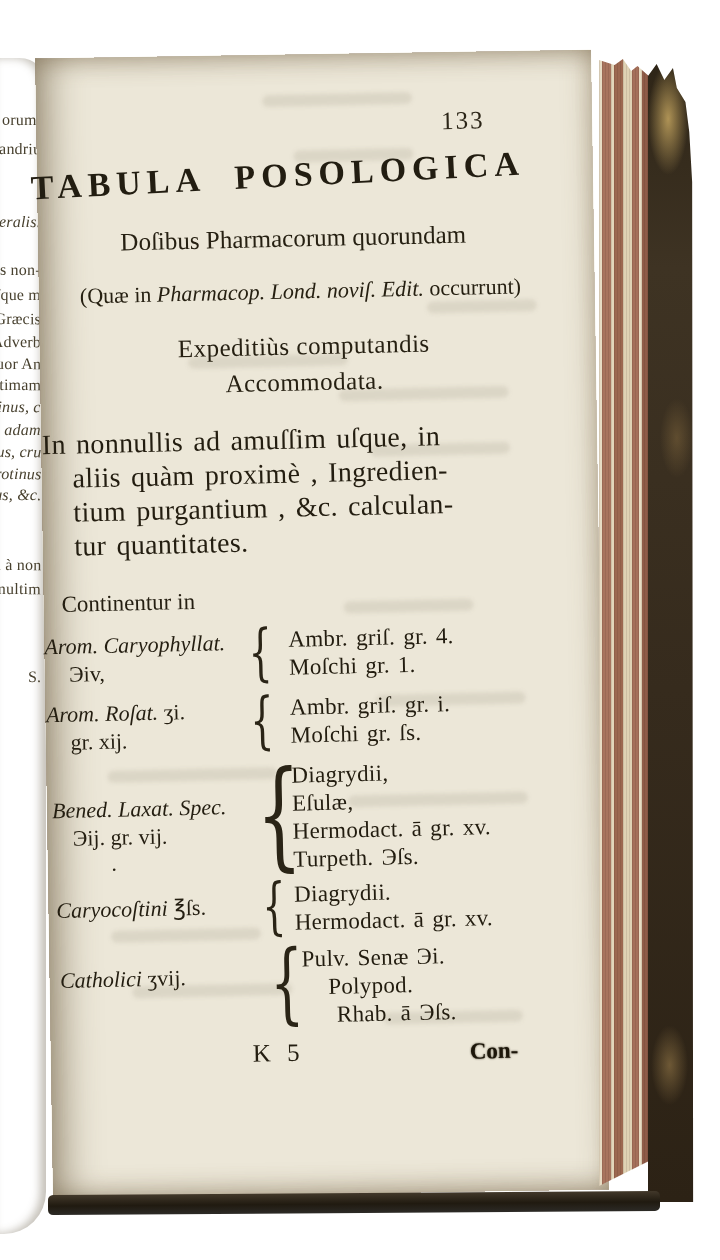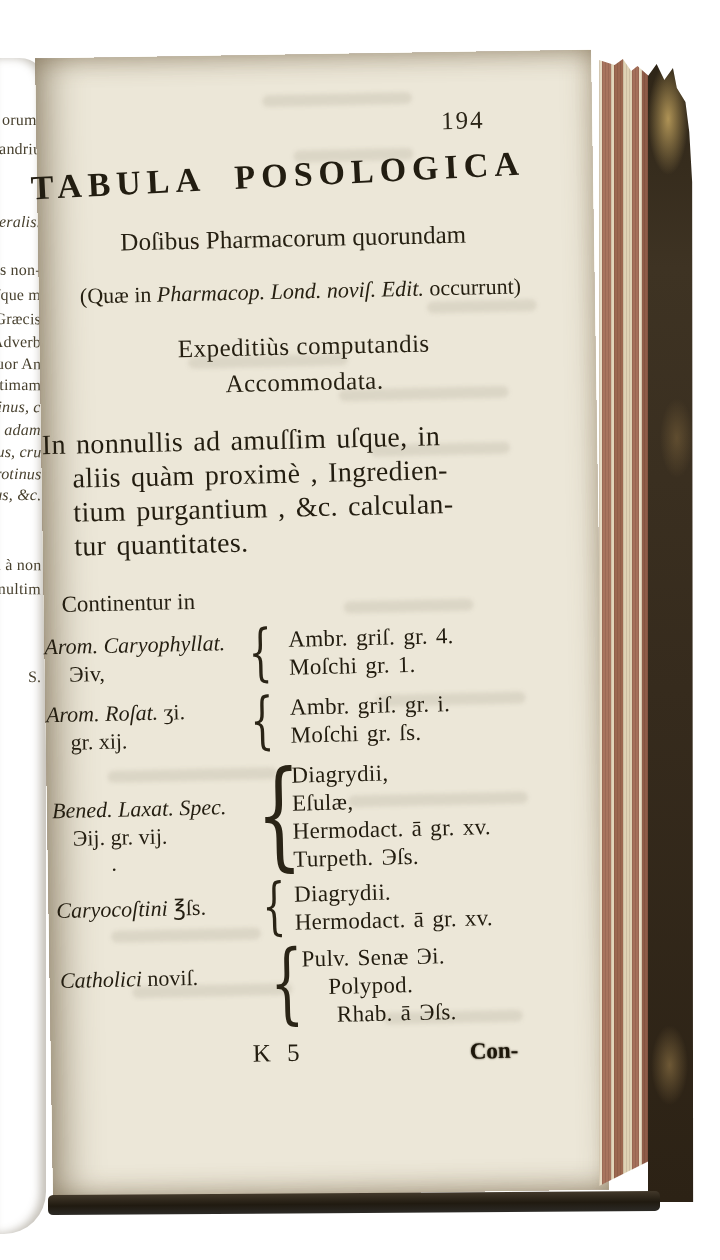--- a/index.html
+++ b/index.html
@@ -121,21 +121,21 @@
       <div class="bleed" style="top:336px;left:300px;width:170px"></div>
       <div class="bleed" style="top:392px;left:330px;width:140px"></div>
       <div class="bleed" style="top:548px;left:300px;width:130px"></div>
       <div class="bleed" style="top:642px;left:330px;width:150px"></div>
       <div class="bleed" style="top:712px;left:60px;width:170px"></div>
       <div class="bleed" style="top:742px;left:300px;width:180px"></div>
       <div class="bleed" style="top:872px;left:60px;width:150px"></div>
       <div class="bleed" style="top:928px;left:80px;width:160px"></div>
       <div class="bleed" style="top:960px;left:330px;width:140px"></div>
 
-      <div class="pgnum">194</div>
+      <div class="pgnum">133</div>
 
       <div class="title">TABULA POSOLOGICA</div>
 
       <div class="subtitle">Doſibus Pharmacorum quorundam</div>
 
       <div class="note"><span>(Quæ in </span><i>Pharmacop. Lond. noviſ. Edit.</i><span> occurrunt)</span></div>
 
       <div class="h2" style="top:278px">Expeditiùs computandis</div>
       <div class="h2" style="top:314px">Accommodata.</div>
 
@@ -167,21 +167,21 @@
       <div class="rline" style="top:708px;left:244px">Diagrydii,</div>
       <div class="rline" style="top:736px;left:244px">Eſulæ,</div>
       <div class="rline" style="top:764px;left:244px">Hermodact. ā gr. xv.</div>
       <div class="rline" style="top:792px;left:244px">Turpeth. Эſs.</div>
 
       <div class="lcol" style="top:838px;left:6px"><span class="iname">Caryocoſtini</span> <span>℥ſs.</span></div>
       <div class="brace" style="top:820px;left:212px;font-size:62px">{</div>
       <div class="rline" style="top:827px;left:244px">Diagrydii.</div>
       <div class="rline" style="top:855px;left:244px">Hermodact. ā gr. xv.</div>
 
-      <div class="lcol" style="top:908px;left:8px"><span class="iname">Catholici</span> <span>noviſ.</span></div>
+      <div class="lcol" style="top:908px;left:8px"><span class="iname">Catholici</span> <span>ʒvij.</span></div>
       <div class="brace" style="top:884px;left:218px;font-size:88px">{</div>
       <div class="rline" style="top:892px;left:250px">Pulv. Senæ Эi.</div>
       <div class="rline" style="top:920px;left:276px">Polypod.</div>
       <div class="rline" style="top:948px;left:284px">Rhab. ā Эſs.</div>
 
       <div class="sig">K 5</div>
       <div class="catch">Con-</div>
 
     </div>
   </div>

